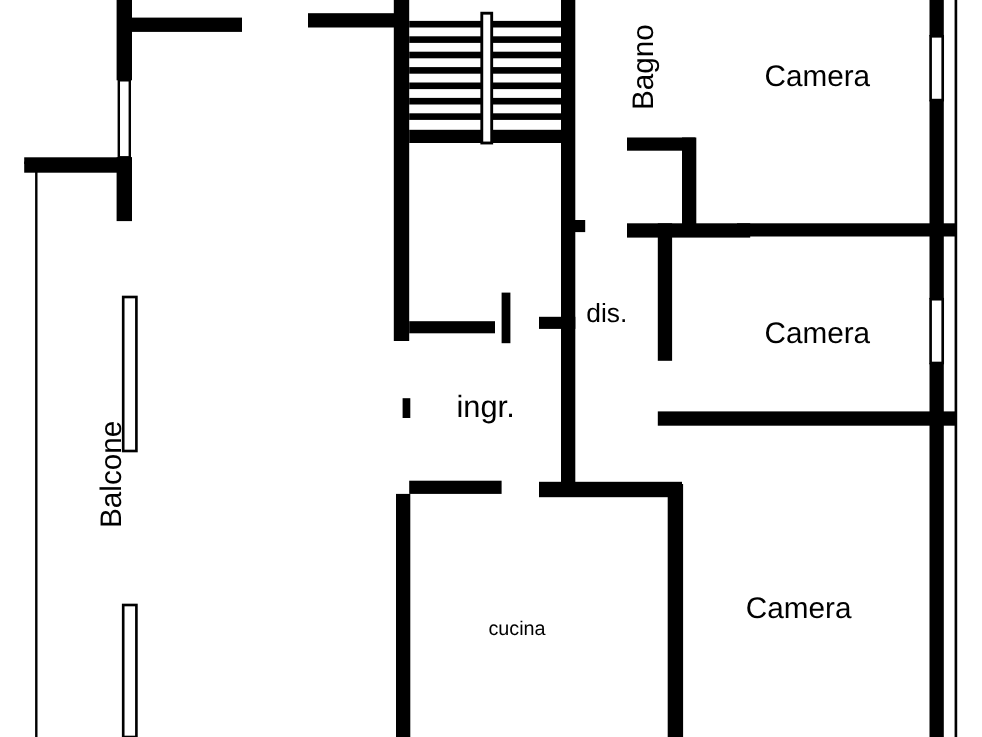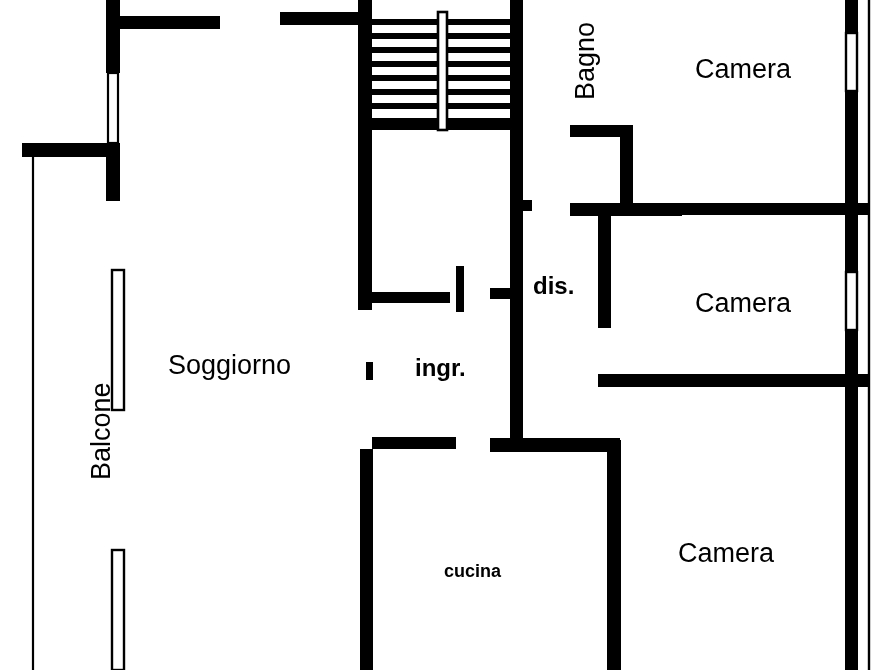--- a/index.html
+++ b/index.html
@@ -26,21 +26,21 @@
     display: block;
   }
   .room-label {
     position: absolute;
     color: #000000;
     white-space: nowrap;
     line-height: 1;
     font-family: "Liberation Sans", sans-serif;
   }
   .lbl-regular { font-weight: 400; }
-  .lbl-bold { font-weight: 700; text-align: right; }
+  .lbl-bold { font-weight: 400; text-align: right; }
   .rot90 {
     transform: rotate(-90deg);
     transform-origin: 0 0;
   }
 </style>
 </head>
 <body>
 
 <div id="plan-root">
 
@@ -130,23 +130,22 @@
         <rect x="372" y="103" width="140" height="6"></rect>
       </g>
 
       <rect x="438" y="12" width="9" height="118" fill="#ffffff" stroke="#000000" stroke-width="2.6"></rect>
     </g>
 
   </svg>
 
   <div class="room-label lbl-regular rot90" style="left:88px; top:480px; font-size:27px;">Balcone</div>
 
-  <div class="room-label lbl-regular" style="left:168px; top:352px; font-size:27px;">Soggiorno</div>
 
-  <div class="room-label lbl-bold" style="left:415px; top:356px; font-size:24px;">ingr.</div>
+  <div class="room-label lbl-bold" style="left:415px; top:356px; font-size:28px;">ingr.</div>
 
   <div class="room-label lbl-bold" style="left:533px; top:274px; font-size:24px;">dis.</div>
 
   <div class="room-label lbl-regular rot90" style="left:572px; top:100px; font-size:27px;">Bagno</div>
 
   <div class="room-label lbl-bold" style="left:444px; top:562px; font-size:18px;">cucina</div>
 
   <div class="room-label lbl-regular" style="left:695px; top:56px; font-size:27px;">Camera</div>
 
   <div class="room-label lbl-regular" style="left:695px; top:290px; font-size:27px;">Camera</div>

